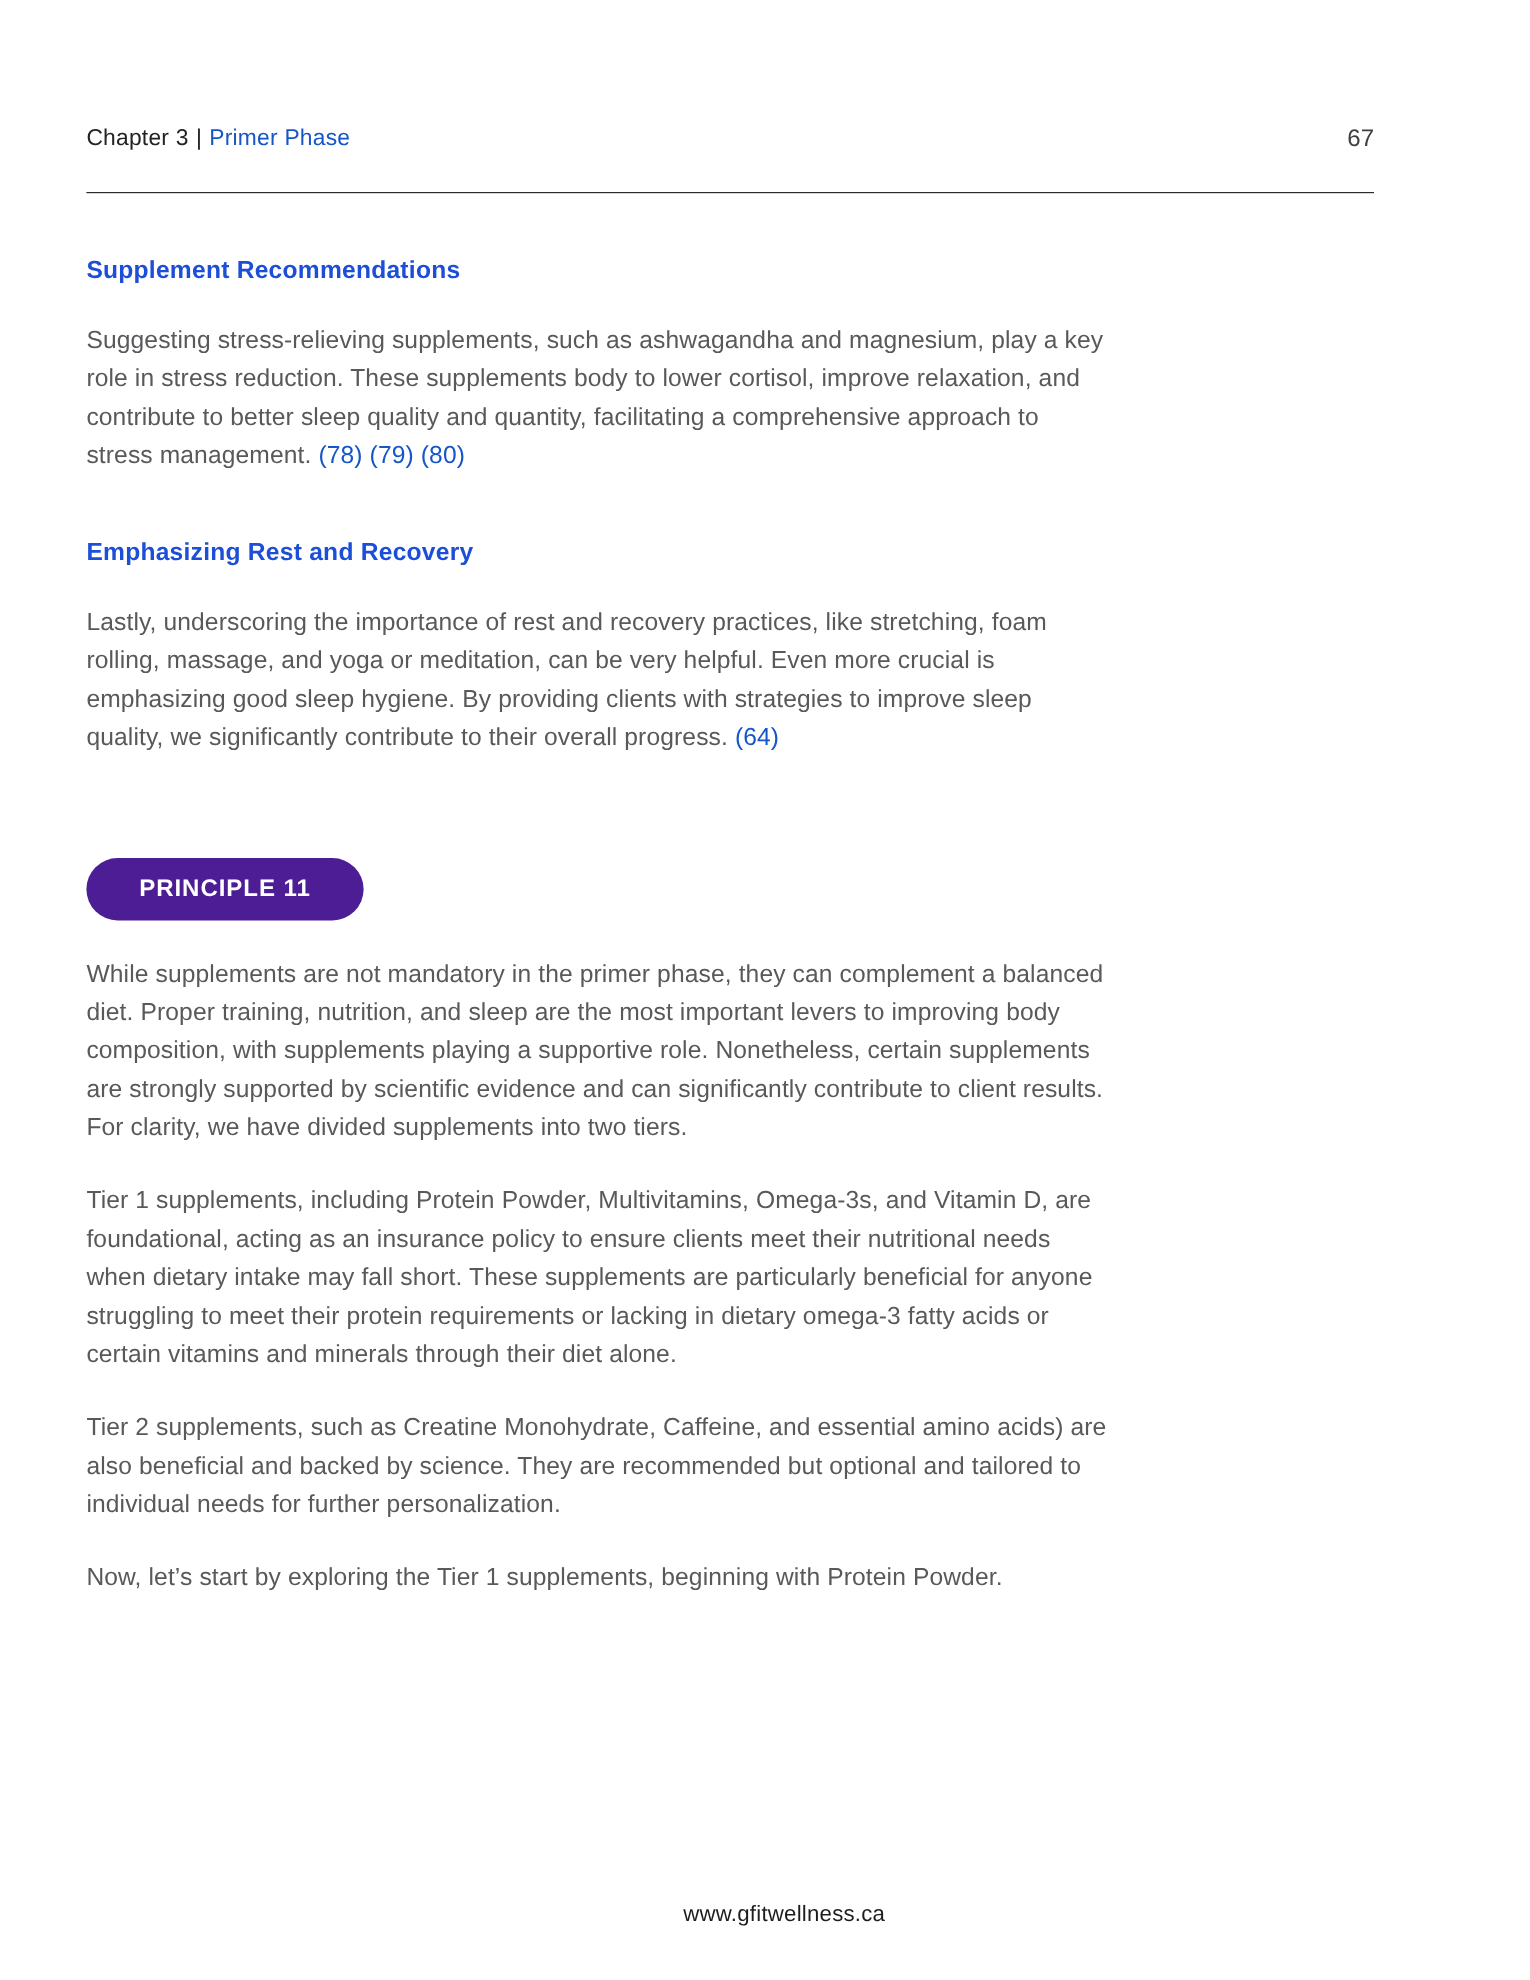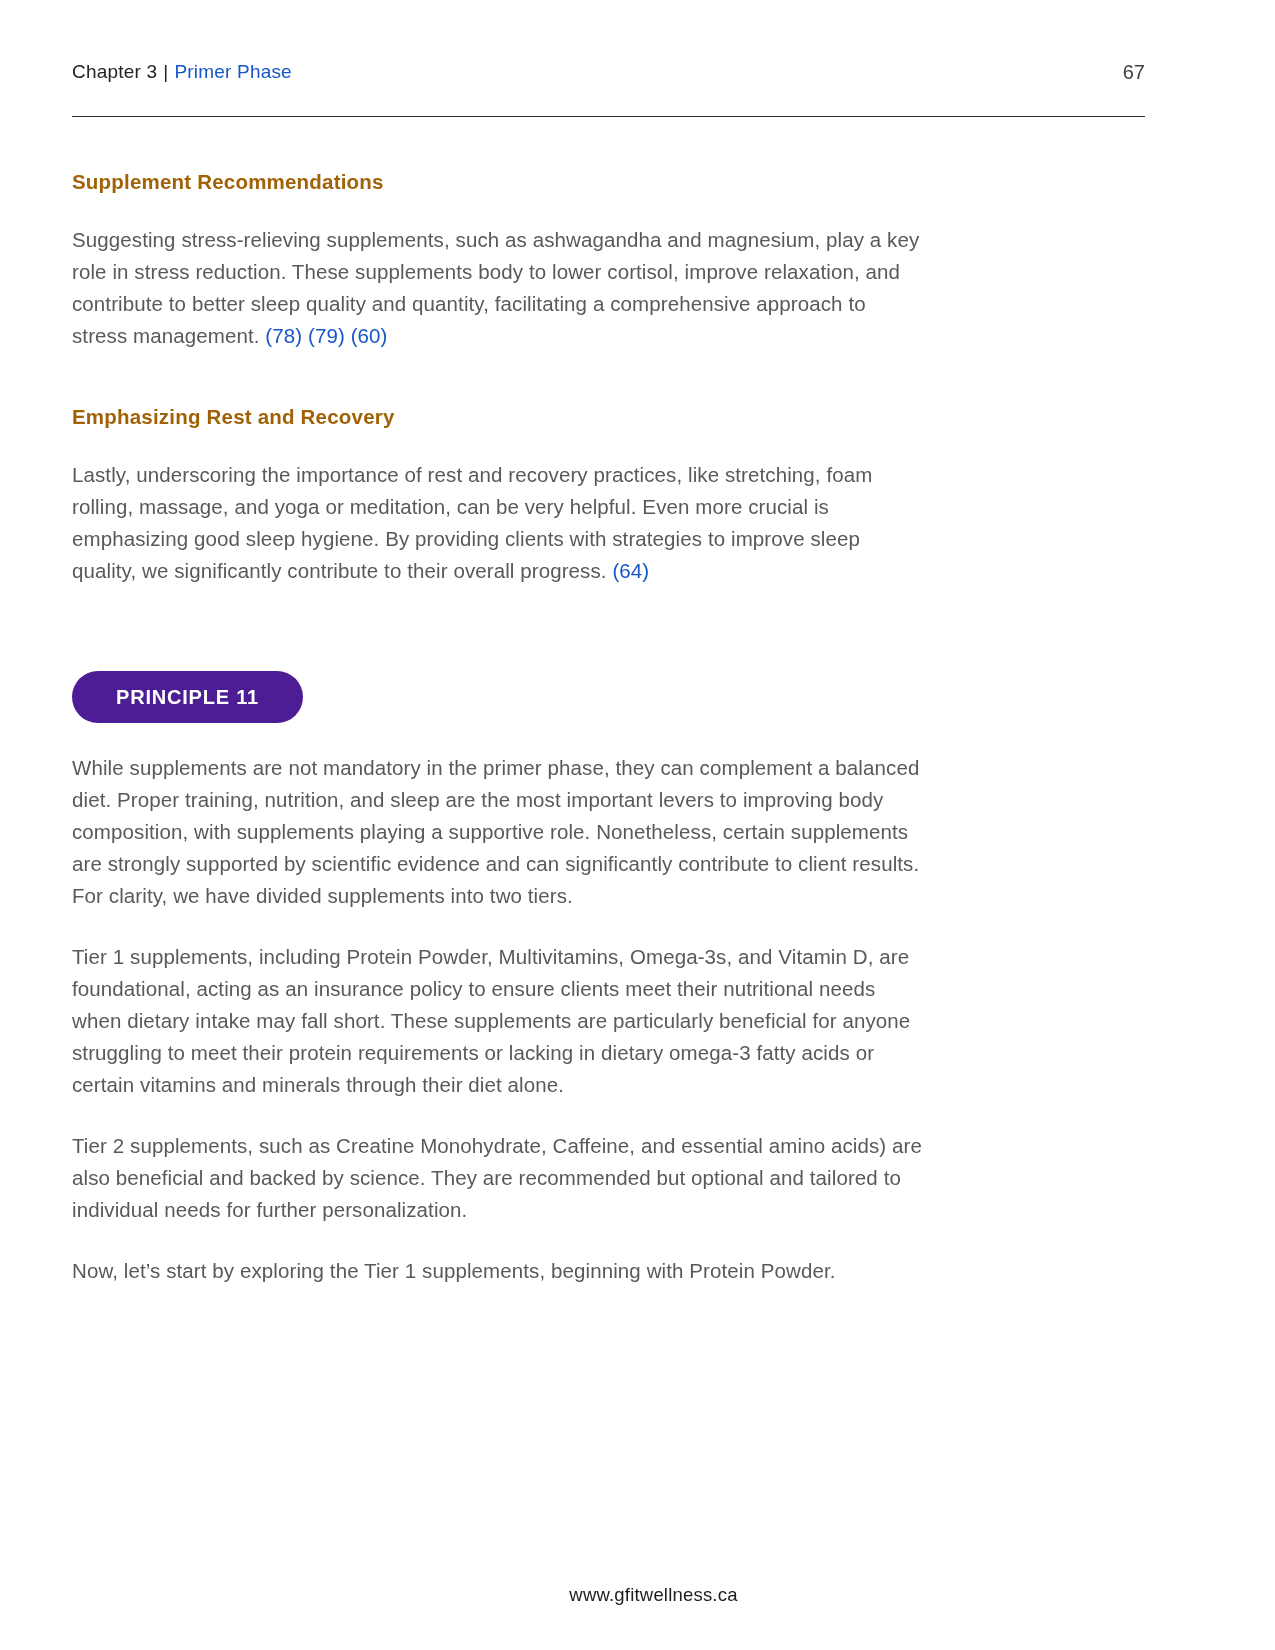--- a/index.html
+++ b/index.html
@@ -18,34 +18,35 @@
     height: 100%;
     padding: 60px 130px 0 72px;
   }
   
   .page-header {
     display: flex;
     justify-content: space-between;
     align-items: flex-start;
     font-size: 19px;
     line-height: 24px;
+    margin-top: 44px;
   }
   .crumb { color: #232323; letter-spacing: 0.2px; }
   .crumb .divider { color: #232323; margin: 0 6px; }
   .crumb .crumb-link { color: #1656c8; cursor: pointer; }
   .page-num { color: #3f3f3f; font-size: 20px; }
   .header-rule {
     border: none;
     border-top: 1.5px solid #2b2b2b;
     margin-top: 32px;
   }
   
   .content { width: 852px; }
   .sec-heading {
-    color: #a16207;
+    color: #1d4ed8;
     font-size: 20.5px;
     font-weight: bold;
     letter-spacing: 0.2px;
     margin-top: 52px;
     line-height: 26px;
   }
   p.body-para {
     color: #58595b;
     font-size: 20.5px;
     line-height: 32px;
@@ -102,21 +103,21 @@
 
   <hr class="header-rule">
 
   <div class="content">
 
     <h3 class="sec-heading">Supplement Recommendations</h3>
 
     <p class="body-para"><span>Suggesting stress-relieving supplements, such as ashwagandha and magnesium, play a key role in stress reduction. These supplements body to lower cortisol, improve relaxation, and contribute to better sleep quality and quantity, facilitating a comprehensive approach to stress management.</span>
       <span class="cite">(78)</span>
       <span class="cite">(79)</span>
-      <span class="cite">(60)</span></p>
+      <span class="cite">(80)</span></p>
 
     <h3 class="sec-heading">Emphasizing Rest and Recovery</h3>
 
     <p class="body-para"><span>Lastly, underscoring the importance of rest and recovery practices, like stretching, foam rolling, massage, and yoga or meditation, can be very helpful. Even more crucial is emphasizing good sleep hygiene. By providing clients with strategies to improve sleep quality, we significantly contribute to their overall progress.</span>
       <span class="cite">(64)</span></p>
 
     <div>
       <span class="principle-badge">PRINCIPLE 11</span>
     </div>
 

